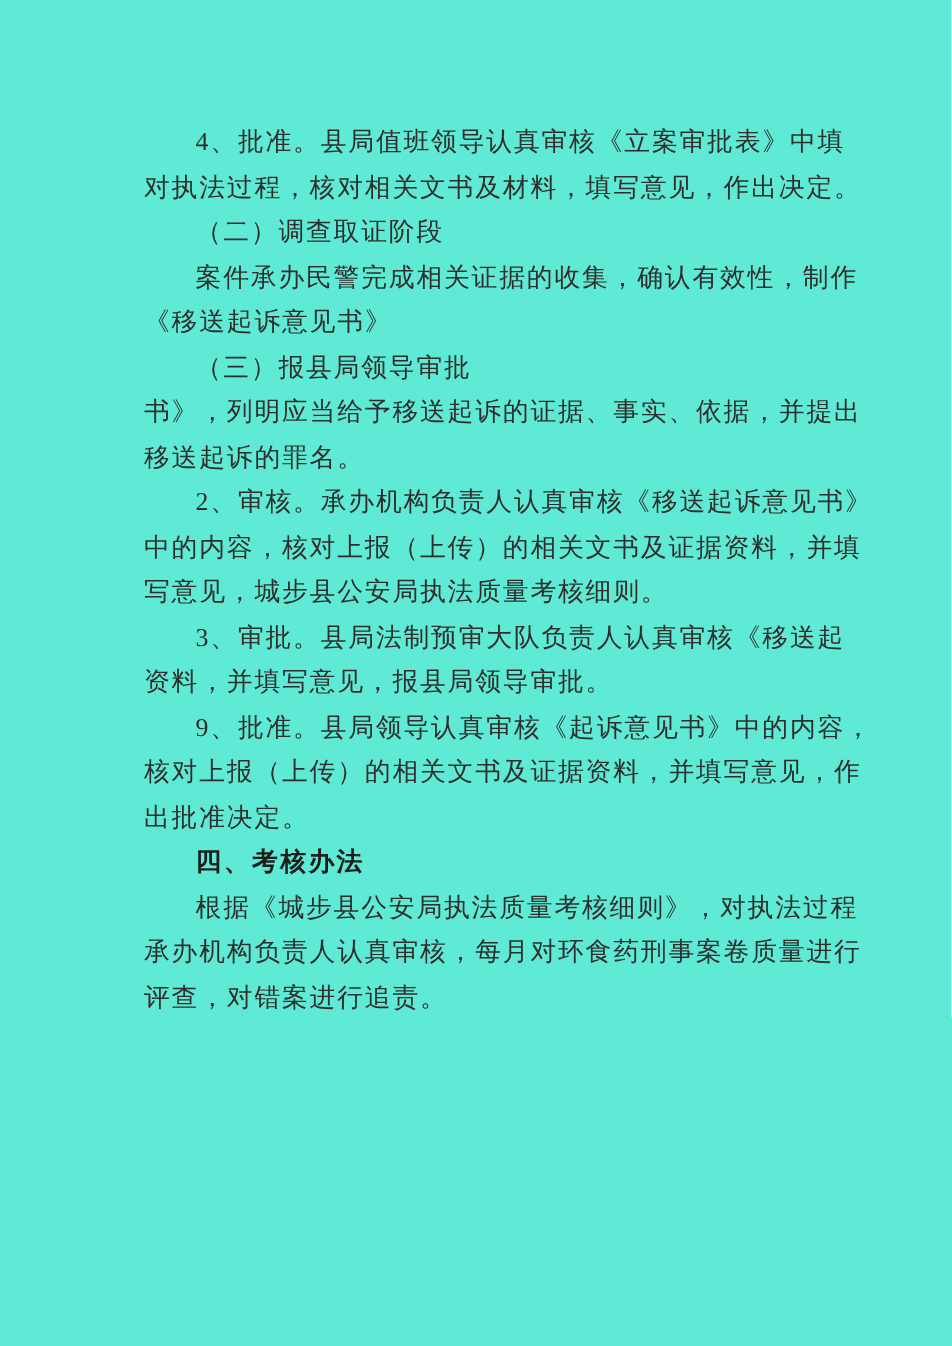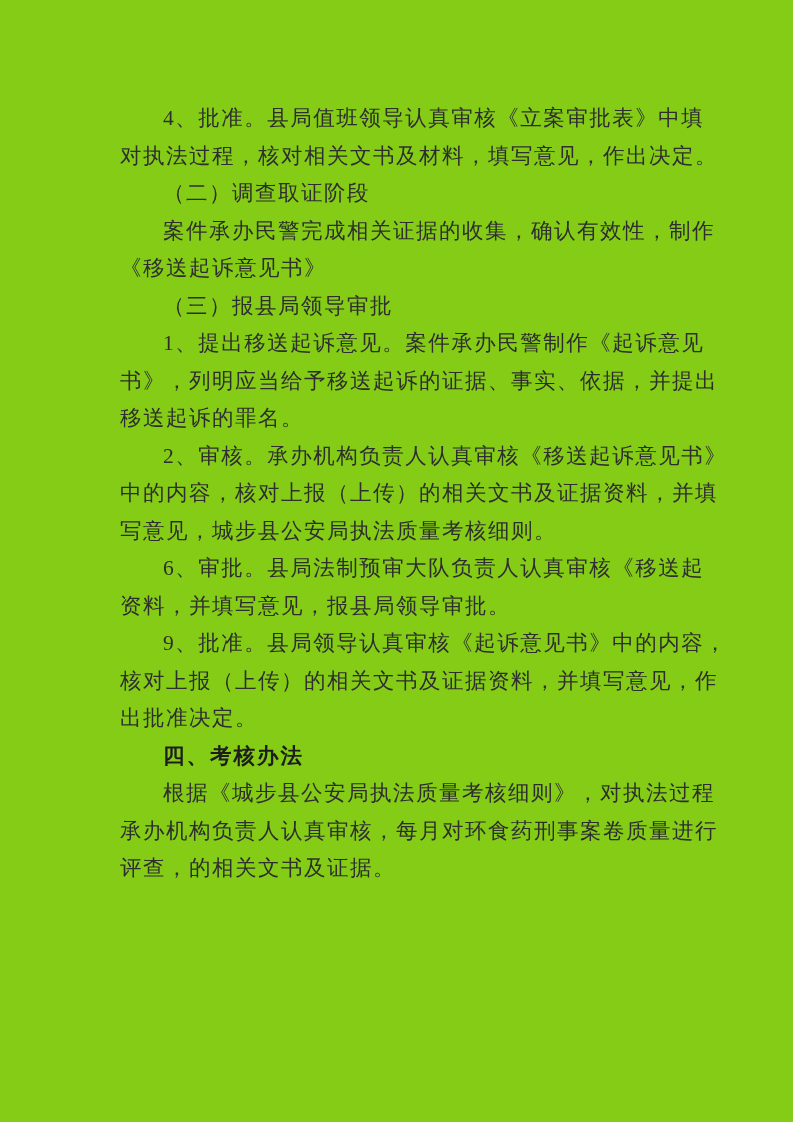--- a/index.html
+++ b/index.html
@@ -9,21 +9,21 @@
   }
   body {
     width: 793px;
     height: 1122px;
     overflow: hidden;
   }
   .page {
     position: relative;
     width: 793px;
     height: 1122px;
-    background: #84cc16;
+    background: #5eead4;
   }
   .content {
     position: absolute;
     left: 120px;
     top: 100px;
     width: 615px;
   }
   .line {
     font-family: "Liberation Serif", "DejaVu Serif", serif;
     font-size: 21.5px;
@@ -47,29 +47,28 @@
 <body>
 
 <div class="page">
   <div class="content">
       <div class="line indent">4、批准。县局值班领导认真审核《立案审批表》中填</div>
       <div class="line">对执法过程，核对相关文书及材料，填写意见，作出决定。</div>
       <div class="line indent">（二）调查取证阶段</div>
       <div class="line indent">案件承办民警完成相关证据的收集，确认有效性，制作</div>
       <div class="line">《移送起诉意见书》</div>
       <div class="line indent">（三）报县局领导审批</div>
-      <div class="line indent">1、提出移送起诉意见。案件承办民警制作《起诉意见</div>
       <div class="line">书》，列明应当给予移送起诉的证据、事实、依据，并提出</div>
       <div class="line">移送起诉的罪名。</div>
       <div class="line indent">2、审核。承办机构负责人认真审核《移送起诉意见书》</div>
       <div class="line">中的内容，核对上报（上传）的相关文书及证据资料，并填</div>
       <div class="line">写意见，城步县公安局执法质量考核细则。</div>
-      <div class="line indent">6、审批。县局法制预审大队负责人认真审核《移送起</div>
+      <div class="line indent">3、审批。县局法制预审大队负责人认真审核《移送起</div>
       <div class="line">资料，并填写意见，报县局领导审批。</div>
       <div class="line indent">9、批准。县局领导认真审核《起诉意见书》中的内容，</div>
       <div class="line">核对上报（上传）的相关文书及证据资料，并填写意见，作</div>
       <div class="line">出批准决定。</div>
       <div class="line indent bold">四、考核办法</div>
       <div class="line indent">根据《城步县公安局执法质量考核细则》，对执法过程</div>
       <div class="line">承办机构负责人认真审核，每月对环食药刑事案卷质量进行</div>
-      <div class="line">评查，的相关文书及证据。</div>
+      <div class="line">评查，对错案进行追责。</div>
     </div>
 </div>
 
 </body></html>

